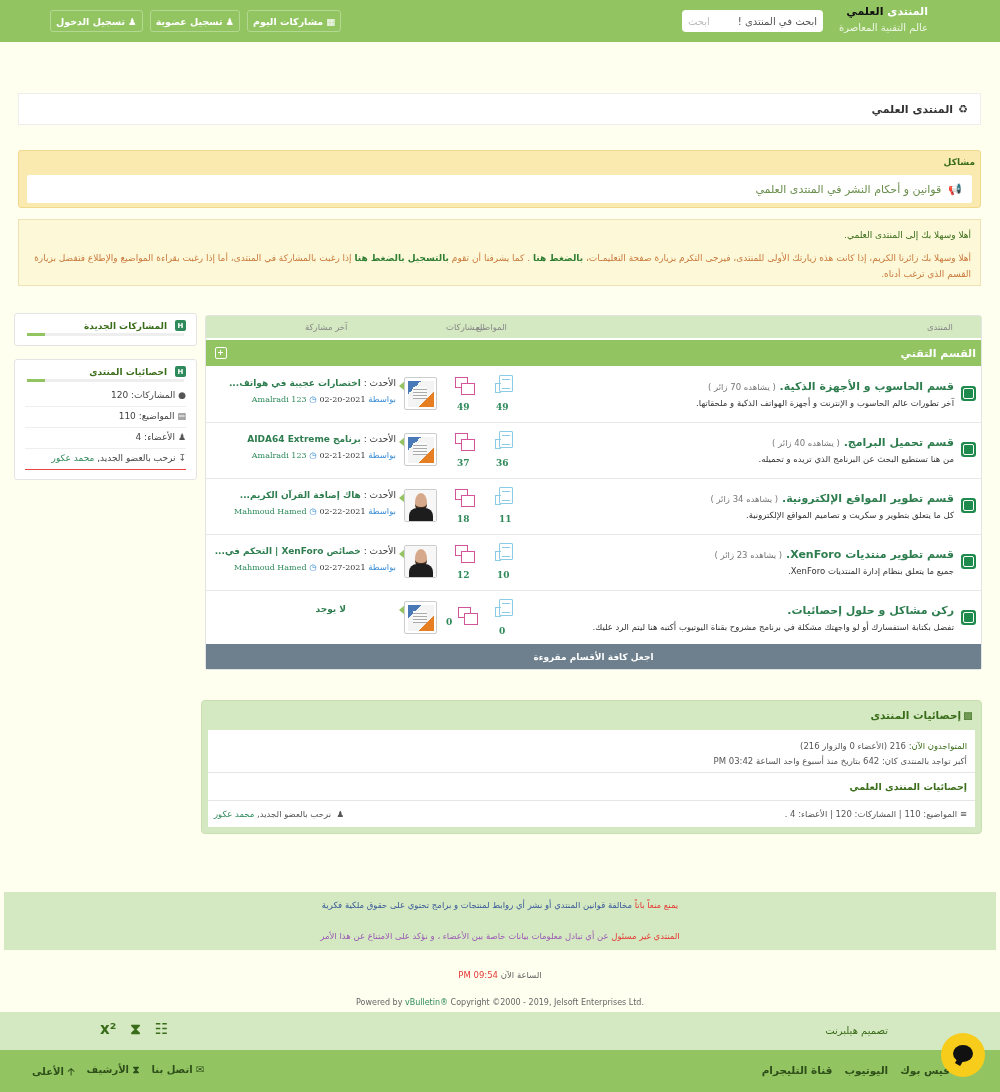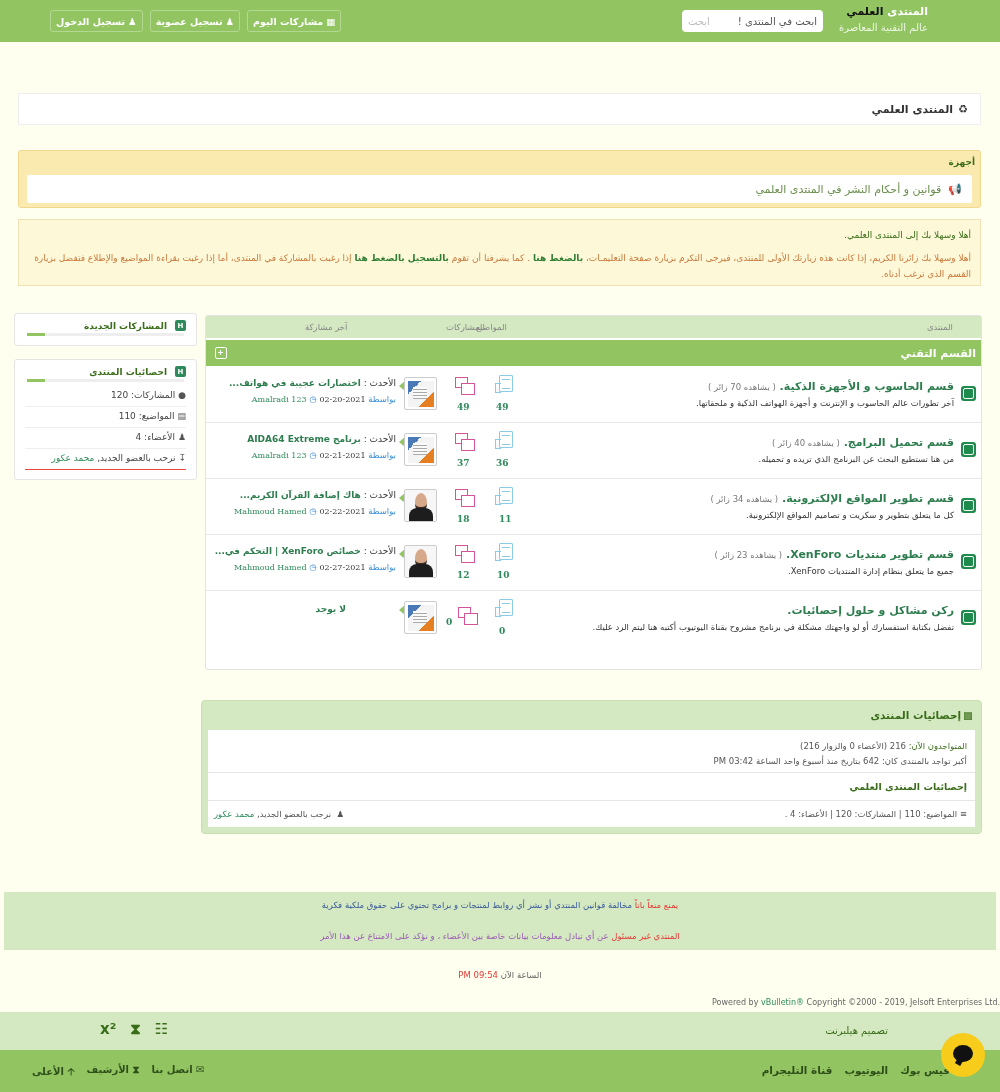--- a/index.html
+++ b/index.html
@@ -165,21 +165,21 @@
   .stats-welcome { position: absolute; left: 6px; top: 79px; direction: rtl; font-size: 8.5px; color: #555; }
   .stats-welcome .lnk { color: #2e8a5a; }
 
   
   .notice { position: absolute; left: 4px; top: 892px; width: 992px; height: 58px; background: #d4e9c1; direction: rtl; text-align: center; font-size: 8.5px; }
   .notice-1 { position: absolute; left: 0; right: 0; top: 8px; color: #3a5a9a; }
   .notice-2 { position: absolute; left: 0; right: 0; top: 39px; color: #9b59b6; }
   .red { color: #e53935; }
   .time-now { position: absolute; left: 0; right: 0; top: 970px; text-align: center; direction: rtl; font-size: 8.5px; color: #666; }
   .time-now .t { color: #e53935; }
-  .powered { position: absolute; left: 0; right: 0; top: 998px; text-align: right; font-size: 8px; color: #666; }
+  .powered { position: absolute; left: 0; right: 0; top: 998px; text-align: center; font-size: 8px; color: #666; }
   .powered .vb { color: #2e8a5a; }
 
   .footer-1 { position: absolute; left: 0; top: 1012px; width: 1000px; height: 38px; background: #d4e9c1; }
   .design { position: absolute; right: 112px; top: 13px; direction: rtl; font-size: 10px; color: #3a6d1a; font-weight: normal; }
   .footer-icons { position: absolute; left: 100px; top: 8px; display: flex; gap: 14px; align-items: center; color: #3a6d1a; font-weight: bold; font-size: 15px; }
   .footer-2 { position: absolute; left: 0; top: 1050px; width: 1000px; height: 42px; background: #92c562; }
   .f-links-r { position: absolute; right: 50px; top: 14px; direction: rtl; display: flex; gap: 12px; font-size: 10.5px; font-weight: bold; color: #2f4f1a; }
   .f-links-l { position: absolute; left: 32px; top: 14px; direction: rtl; display: flex; gap: 12px; font-size: 10px; font-weight: bold; color: #2f4f1a; }
   .chat-bubble { position: absolute; left: 941px; top: 1033px; width: 44px; height: 44px; border-radius: 50%; background: #f8cc1b; }
   .chat-bubble:before { content: ""; position: absolute; left: 12px; top: 12px; width: 20px; height: 17px; border-radius: 50%; background: #111; }
@@ -212,21 +212,21 @@
       </div>
   </div>
 </div>
 
 <div class="title-box">
   <span>♻</span>
   <span>المنتدى العلمي</span>
 </div>
 
 <div class="announce">
-  <div class="announce-label">أجهزة</div>
+  <div class="announce-label">مشاكل</div>
   <div class="announce-inner">
     <span class="megaphone">📢</span>
     <span>قوانين و أحكام النشر في المنتدى العلمي</span>
   </div>
 </div>
 
 <div class="welcome">
   <div class="welcome-title">أهلا وسهلا بك إلى المنتدى العلمي.</div>
   <div class="welcome-text">
     <span>أهلا وسهلا بك زائرنا الكريم، إذا كانت هذه زيارتك الأولى للمنتدى، فيرجى التكرم بزيارة صفحة التعليمـات،</span>
@@ -331,20 +331,21 @@
     <div class="count" style="left:240px;top:26px">0</div>
     <div class="thumb-arrow"></div>
     <div class="thumb">
         <div class="thumb-doc"></div>
       </div>
     <div class="last-post" style="right:auto;left:80px;top:13px;width:60px;">
       <div><span class="last-title">لا يوجد</span></div>
     </div>
   </div>
 
+  <div class="mark-read">اجعل كافة الأقسام مقروءة</div>
 </div>
 
 <div class="widget" style="top:313px;height:33px">
   <div class="widget-title">
       <span class="mini-h">H</span>
       <span>المشاركات الجديدة</span>
     </div>
   <div class="widget-line"></div>
 </div>
 

